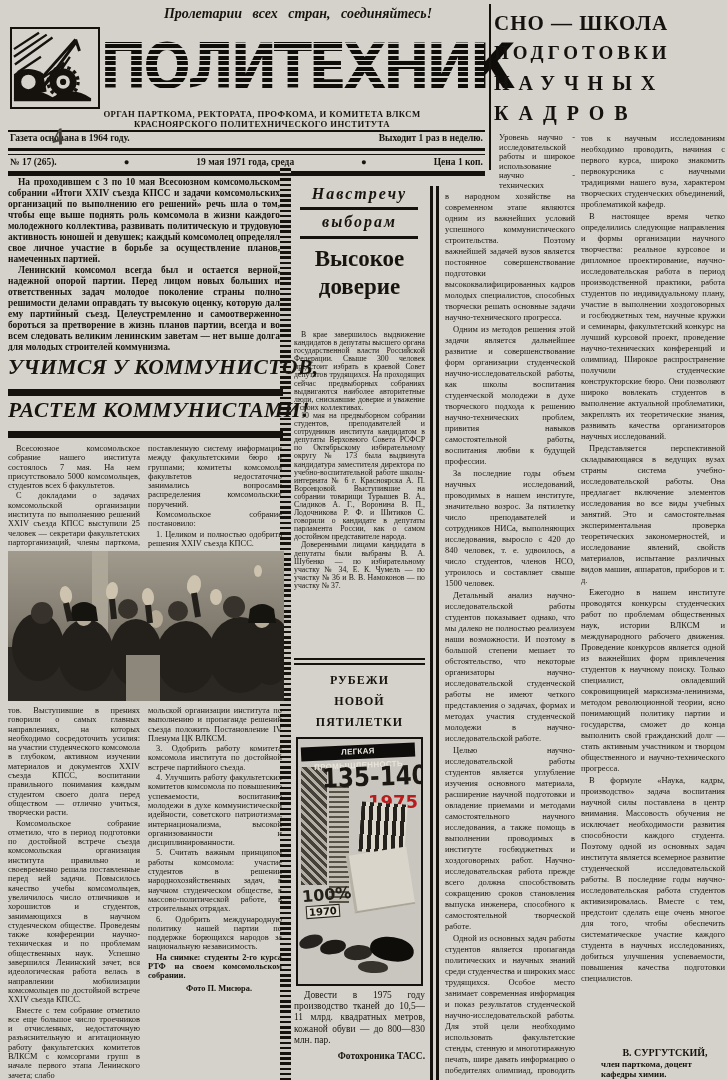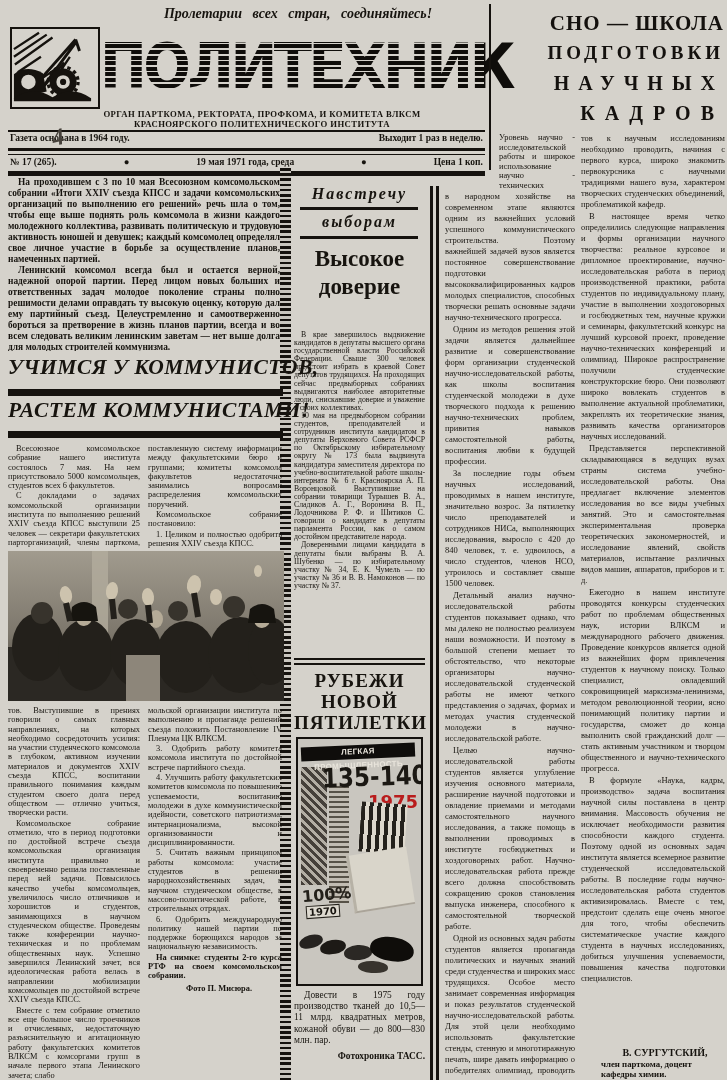--- a/index.html
+++ b/index.html
@@ -38,21 +38,21 @@
   .photo-frame{left:8px;top:551px;width:276px;height:150px;background:#5a564e;}
   .photo-note{font-weight:bold;}
   .photo-credit{text-align:center;font-weight:bold;text-indent:0;margin-top:3px;}
   
   .kicker{left:294px;width:131px;text-align:center;font-size:16px;font-weight:bold;font-style:italic;letter-spacing:2px;}
   .kicker-rule{left:300px;width:118px;height:2.5px;background:#15120e;}
   .h2-line{left:294px;width:131px;text-align:center;font-size:23px;font-weight:bold;line-height:26px;}
   .mid-body{left:294px;top:331px;width:131px;height:324px;overflow:hidden;font-size:7.8px;line-height:8.1px;text-align:justify;}
   .mid-body p{text-indent:7px;}
   .mid-double-rule{left:294px;top:658px;width:131px;height:3px;border-top:2.5px solid #15120e;border-bottom:2.5px solid #15120e;}
-  .rub-line{left:294px;width:131px;text-align:center;font-size:19px;font-weight:bold;letter-spacing:1px;line-height:21px;}
+  .rub-line{left:294px;width:131px;text-align:center;font-size:12px;font-weight:bold;letter-spacing:1px;line-height:21px;}
   .poster{left:296px;top:737px;width:123px;height:245px;border:2px solid #14110e;background:#c9c6bf;overflow:hidden;}
   .poster .banner{position:absolute;left:3px;top:6px;width:114px;height:14px;background:#0f0d0b;color:#e8e4db;
                   font-family:"Liberation Sans",sans-serif;font-weight:bold;font-size:8px;line-height:14px;text-align:center;
                   letter-spacing:.3px;transform:rotate(-2.5deg);}
   .poster .big{position:absolute;left:24px;top:24px;font-family:"DejaVu Sans",sans-serif;font-weight:bold;font-size:23px;
                color:#1b1813;transform:rotate(-2deg) scaleY(1.15);white-space:nowrap;}
   .poster .yr75{position:absolute;left:70px;top:52px;font-family:"DejaVu Sans",sans-serif;font-weight:bold;font-size:18px;color:#b91c1c;}
   .poster .strip1{position:absolute;left:3px;top:28px;width:26px;height:118px;
                   background:repeating-linear-gradient(45deg,#45403a 0 3px,#b3aea4 3px 6px);}
   .poster .strip2{position:absolute;left:31px;top:44px;width:20px;height:120px;
@@ -63,21 +63,21 @@
                   background:#d9d5ca;border-left:3px solid #b7b2a6;border-bottom:2px solid #aaa499;}
   .poster .pct100{position:absolute;left:4px;top:146px;font-family:"DejaVu Sans",sans-serif;font-weight:bold;font-size:16px;
                   color:#23201a;transform:rotate(-5deg);}
   .poster .yr70{position:absolute;left:8px;top:166px;font-family:"DejaVu Sans",sans-serif;font-weight:bold;font-size:10px;
                 background:#ddd9cf;border:1px solid #23201a;padding:0 2px;transform:rotate(-4deg);}
   .poster .shoe{position:absolute;background:#1d1a16;border-radius:50% 50% 45% 45%;}
   .caption{left:294px;top:990px;width:131px;font-size:9.4px;line-height:11.2px;text-align:justify;}
   .caption .cap-text{text-indent:10px;}
   .caption .cap-credit{text-align:right;font-weight:bold;margin-top:5px;}
   
-  .sno-title{left:494px;top:8px;width:230px;text-align:right;font-weight:bold;color:#14110e;}
+  .sno-title{left:494px;top:8px;width:230px;text-align:left;font-weight:bold;color:#14110e;}
   .sno-title .l1{font-size:21px;letter-spacing:1px;line-height:30px;}
   .sno-title .l2{font-size:19px;letter-spacing:4px;line-height:30px;}
   .sno-title .l3{font-size:20px;letter-spacing:9px;line-height:30px;}
   .sno-title .l4{font-size:20px;letter-spacing:10px;line-height:30px;}
   .sno-col{overflow:hidden;text-align:justify;font-size:8.5px;line-height:11px;}
   .sno-col p{text-indent:8px;margin-bottom:1px;}
   .sno-col p.cont{text-indent:0;}
   .sno-narrow{left:499px;top:133px;width:76px;height:56px;overflow:hidden;font-size:8.4px;line-height:9.5px;text-align:justify;}
   .sno-left{left:445px;top:191px;width:130px;height:889px;}
   .sno-right{left:581px;top:133px;width:144px;height:947px;display:flex;flex-direction:column;}

